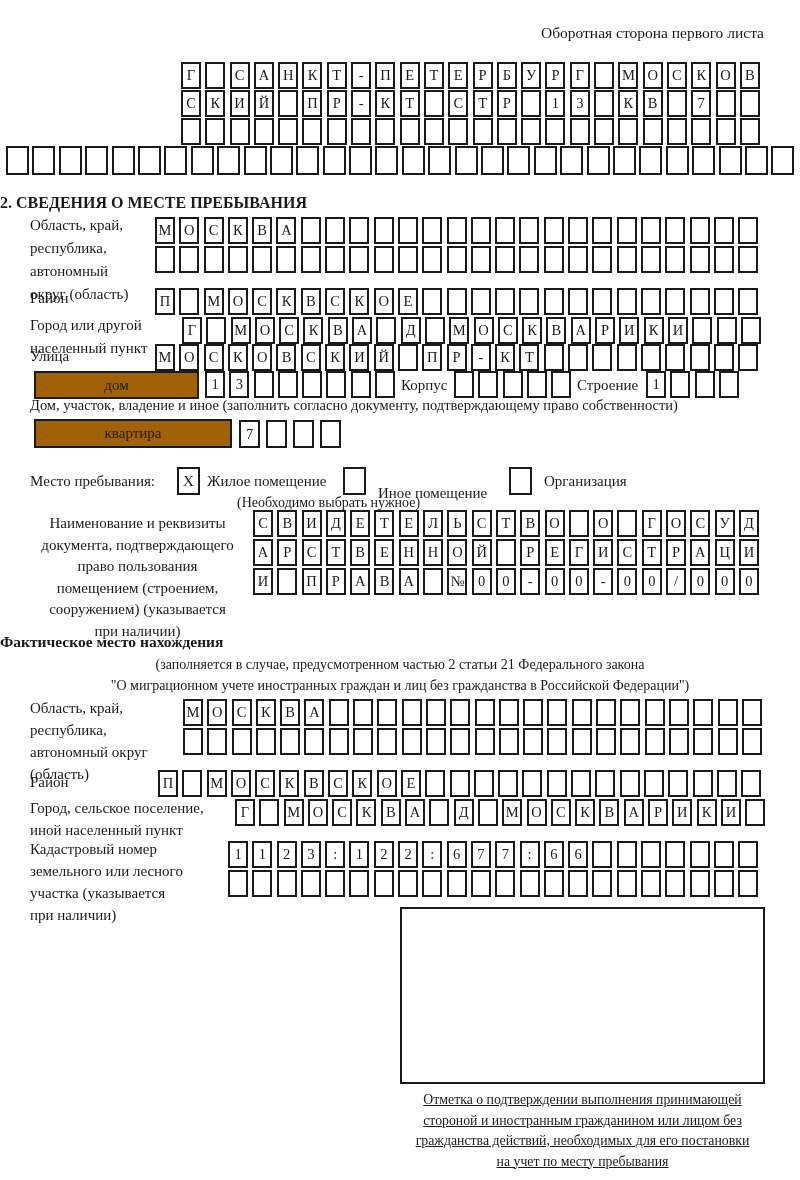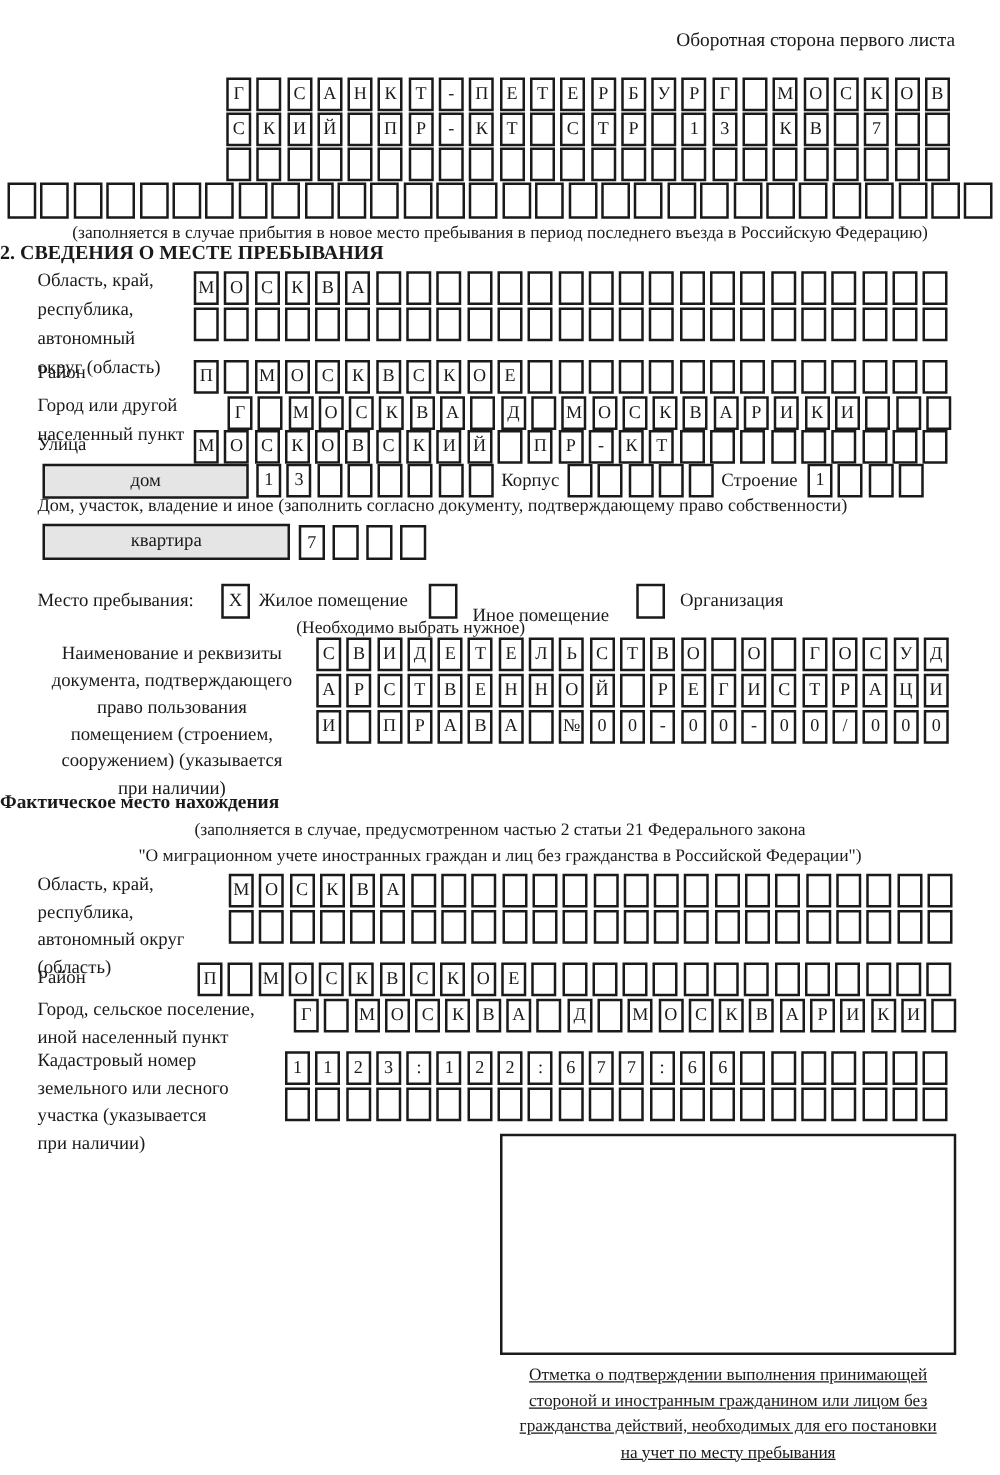--- a/index.html
+++ b/index.html
@@ -13,21 +13,21 @@
   .noteline{position:absolute;left:0;width:100%;text-align:center;font-size:14px;white-space:pre-line;line-height:20.5px;}
   .cap{position:absolute;font-size:14.5px;}
   .cellrow{position:absolute;display:flex;gap:4.3px;}
   .cell{box-sizing:border-box;flex:0 0 auto;width:20px;height:27px;border:2px solid #1a1a1a;
         display:flex;align-items:center;justify-content:center;font-size:14.5px;background:#fff;}
   .cellrow.wide{gap:3.4px;}
   .cellrow.wide .cell{width:23px;height:29px;}
   .cellrow.loose{gap:6px;}
   .cellrow.loose .cell{width:21px;height:28px;}
   .wordbox{position:absolute;box-sizing:border-box;border:2px solid #1a1a1a;display:flex;
-           align-items:center;justify-content:center;font-size:15px;background:#e5e5e5;}
+           align-items:center;justify-content:center;font-size:15px;background:#a16207;}
   .cb{position:absolute;box-sizing:border-box;width:23px;height:28px;border:2px solid #1a1a1a;
       display:flex;align-items:center;justify-content:center;font-size:15px;background:#fff;}
   .bigbox{position:absolute;box-sizing:border-box;border:2px solid #1a1a1a;background:#fff;}
   .stamp-cap{position:absolute;font-size:13.8px;text-align:center;line-height:20.5px;white-space:pre-line;text-decoration:underline;}
 </style>
 </head>
 <body>
 
 <div id="page">
 
@@ -136,21 +136,20 @@
       <div class="cell"></div>
       <div class="cell"></div>
       <div class="cell"></div>
       <div class="cell"></div>
       <div class="cell"></div>
       <div class="cell"></div>
       <div class="cell"></div>
       <div class="cell"></div>
       <div class="cell"></div>
     </div>
-  <div class="noteline" style="top:177px;">(заполняется в случае прибытия в новое место пребывания в период последнего въезда в Российскую Федерацию)</div>
 
   <div class="heading" style="top:194px;">2. СВЕДЕНИЯ О МЕСТЕ ПРЕБЫВАНИЯ</div>
 
   <div class="lbl" style="left:30px;top:214px;width:130px;">Область, край,
 республика,
 автономный
 округ (область)</div>
   <div class="cellrow" style="left:155px;top:217px;">
       <div class="cell">М</div>
       <div class="cell">О</div>

